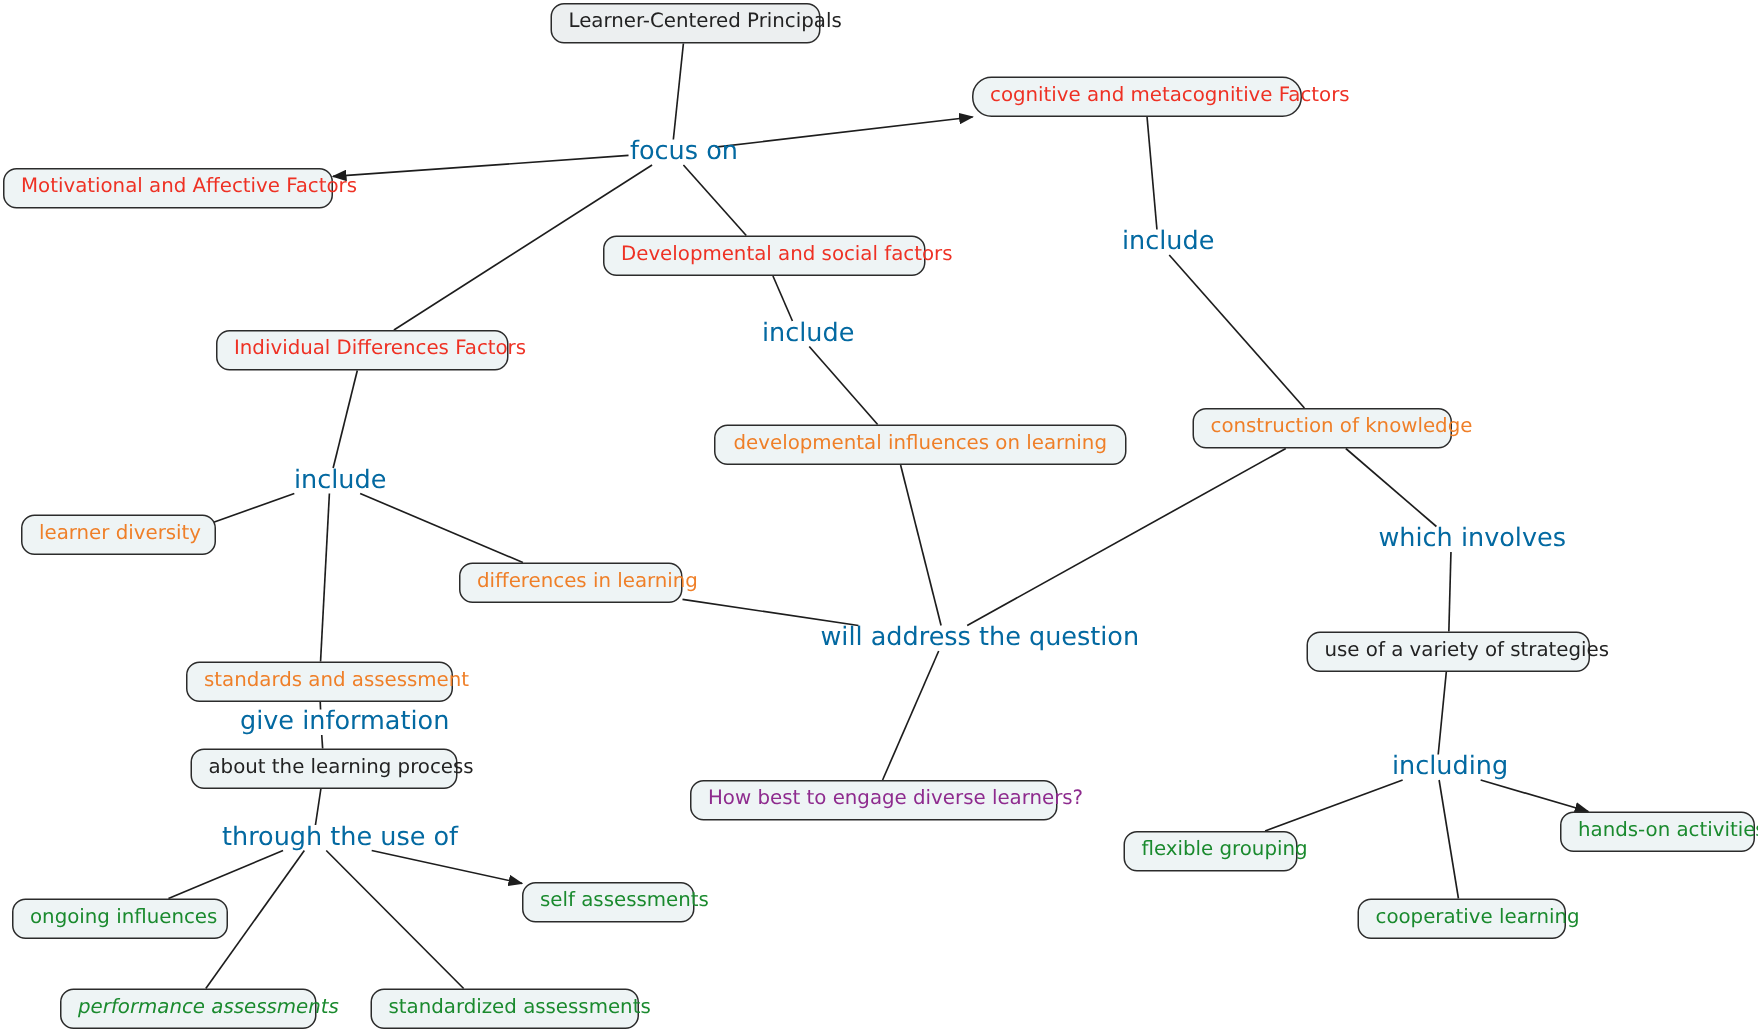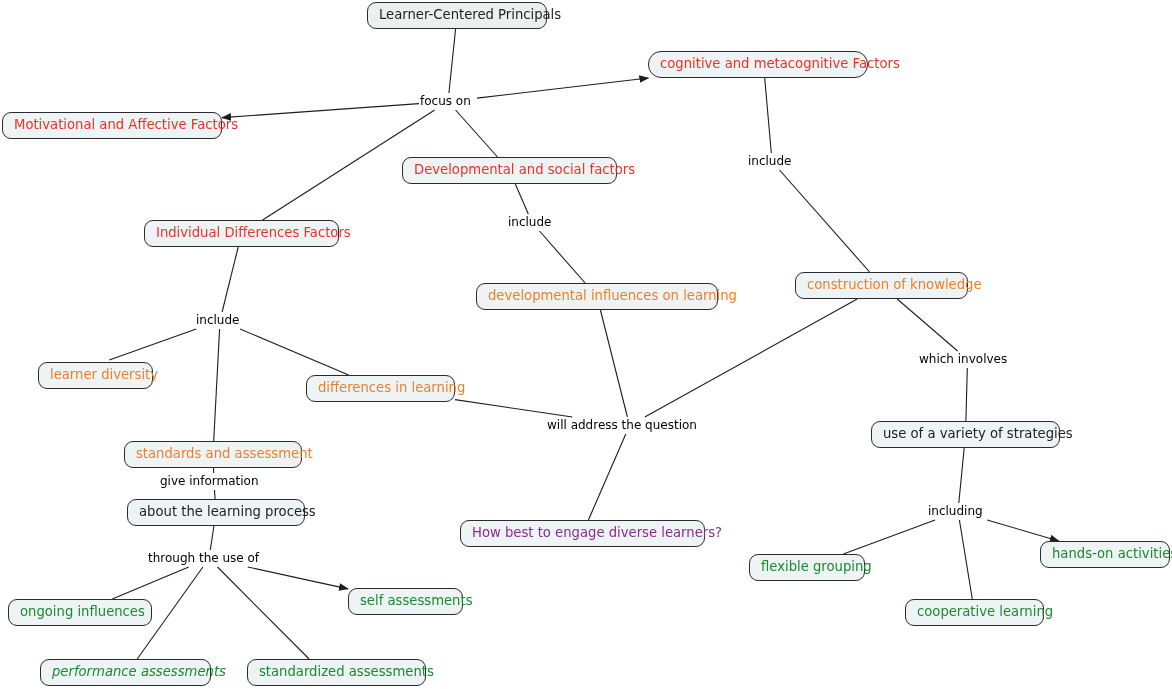--- a/index.html
+++ b/index.html
@@ -42,22 +42,22 @@
   .node.root {
     background: #eceff0;
   }
   .node.red   { color: #ee3124; }
   .node.orange{ color: #ef7f28; }
   .node.green { color: #1a8a2e; }
   .node.purple{ color: #8e2b8e; }
   .node.dark  { color: #222222; text-align: center; }
   .elabel {
     position: absolute;
-    font-size: 12px;
-    color: #000000;
+    font-size: 17px;
+    color: #0369a1;
     white-space: nowrap;
     background: transparent;
     line-height: 15px;
   }
 </style>
 </head>
 <body>
 
 <div id="canvas">
   <svg id="edges" xmlns="http://www.w3.org/2000/svg">
@@ -99,22 +99,22 @@
         <line x1="987.1" y1="520.0" x2="1058.8" y2="541.0" stroke="#1d1d1d" stroke-width="1.1" marker-end="url(#arrowhead)"></line>
       </g>
   </svg>
   <div id="nodes-layer">
       <div class="node dark root" style="left: 367px; top: 2px; width: 180px;">Learner-Centered Principals</div>
       <div class="node red" style="left: 648px; top: 51px; width: 220px; border-radius: 13px;">cognitive and metacognitive Factors</div>
       <div class="node red" style="left: 2px; top: 112px; width: 220px;">Motivational and Affective Factors</div>
       <div class="node red" style="left: 402px; top: 157px; width: 215px;">Developmental and social factors</div>
       <div class="node red" style="left: 144px; top: 220px; width: 195px;">Individual Differences Factors</div>
       <div class="node orange" style="left: 795px; top: 272px; width: 173px;">construction of knowledge</div>
-      <div class="node orange" style="left: 476px; top: 283px; width: 242px;">developmental influences on learning</div>
-      <div class="node orange" style="left: 14px; top: 362px; width: 115px; margin-left: 24px;">learner diversity</div>
+      <div class="node orange" style="left: 476px; top: 283px; width: 275px;">developmental influences on learning</div>
+      <div class="node orange" style="left: 14px; top: 343px; width: 130px;">learner diversity</div>
       <div class="node orange" style="left: 306px; top: 375px; width: 149px;">differences in learning</div>
       <div class="node orange" style="left: 124px; top: 441px; width: 178px;">standards and assessment</div>
       <div class="node dark" style="left: 871px; top: 421px; width: 189px;">use of a variety of strategies</div>
       <div class="node dark" style="left: 127px; top: 499px; width: 178px;">about the learning process</div>
       <div class="node purple" style="left: 460px; top: 520px; width: 245px;">How best to engage diverse learners?</div>
       <div class="node green" style="left: 749px; top: 554px; width: 116px;">flexible grouping</div>
       <div class="node green" style="left: 1040px; top: 541px; width: 130px;">hands-on activities</div>
       <div class="node green" style="left: 348px; top: 588px; width: 115px;">self assessments</div>
       <div class="node green" style="left: 8px; top: 599px; width: 144px;">ongoing influences</div>
       <div class="node green" style="left: 905px; top: 599px; width: 139px;">cooperative learning</div>

